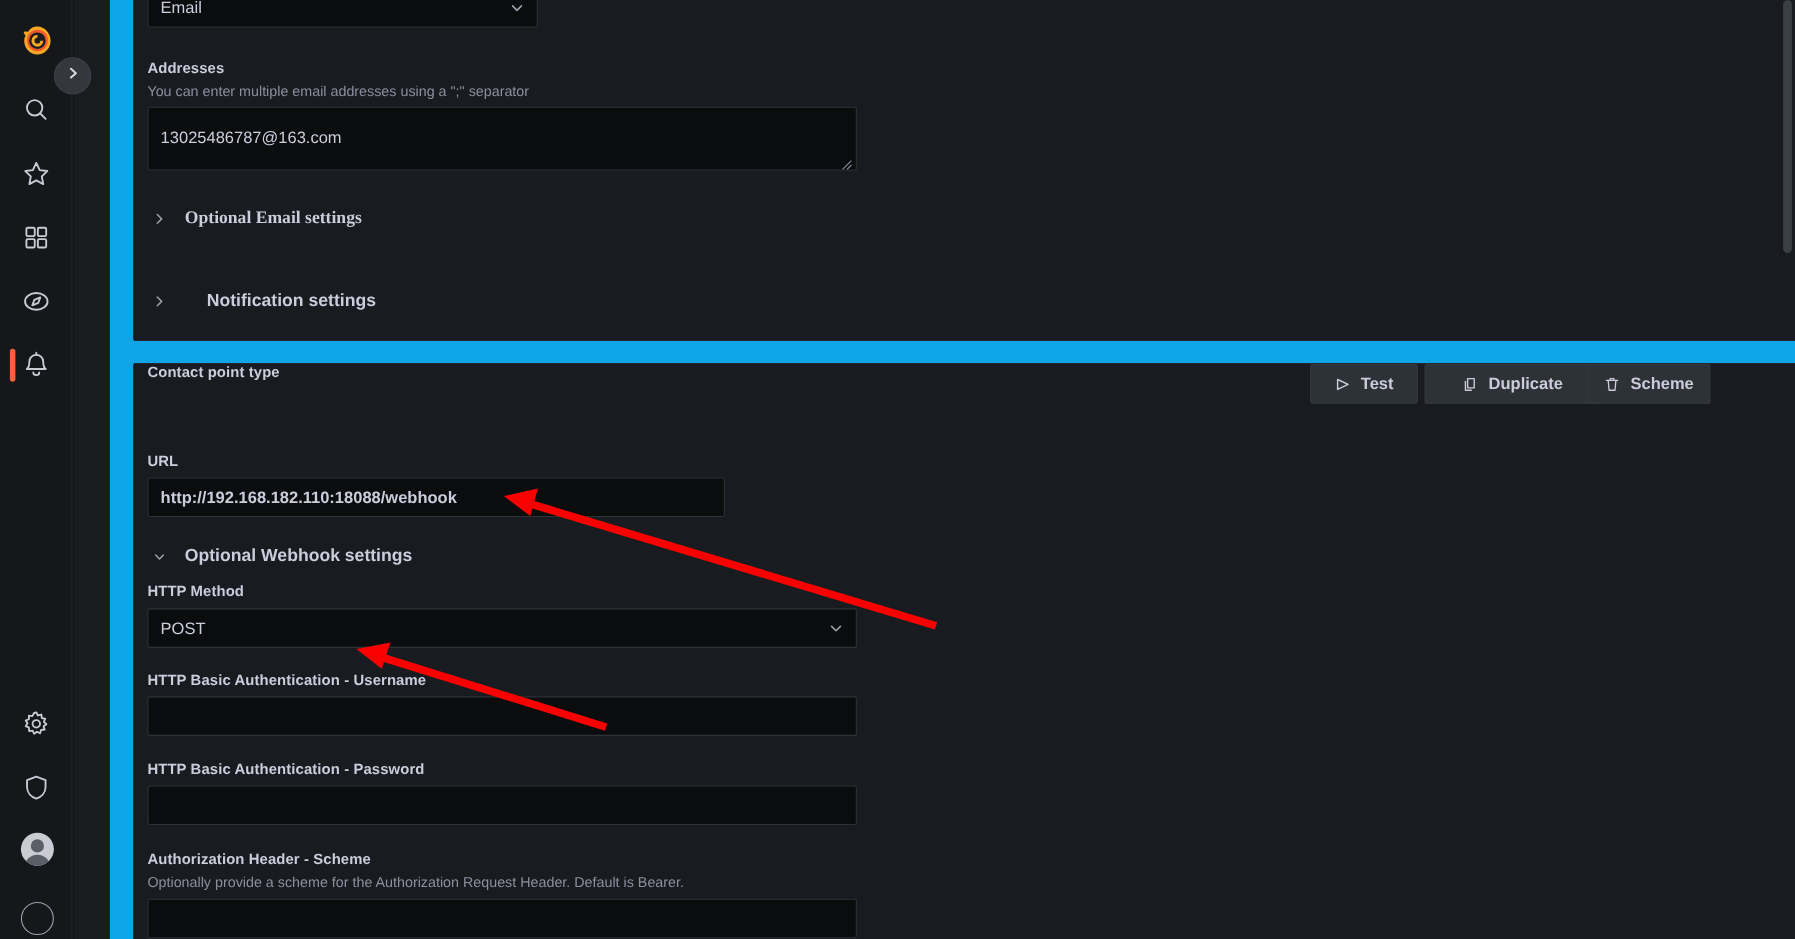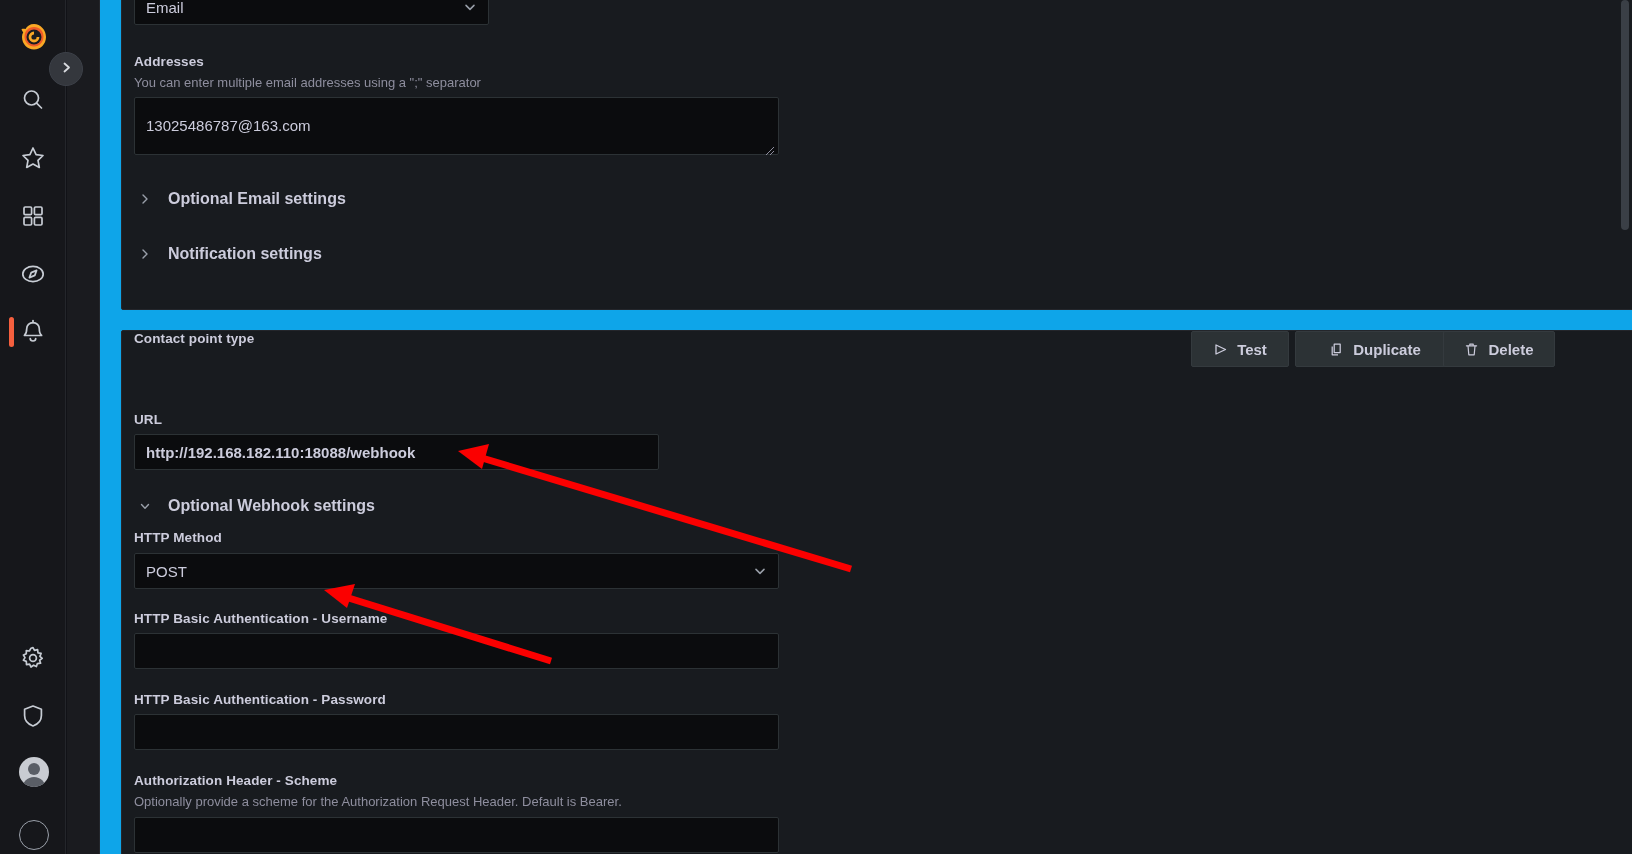--- a/index.html
+++ b/index.html
@@ -372,30 +372,30 @@
       <div class="textarea-box" style="position:absolute; left:12px; top:236px; width:645px; height:58px;">
         <span>13025486787@163.com</span>
         <span class="resize-grip">
           <svg width="10" height="10" viewBox="0 0 10 10">
             <line x1="9" y1="1" x2="1" y2="9" stroke="#8e8e9e" stroke-width="1"></line>
             <line x1="9" y1="5" x2="5" y2="9" stroke="#8e8e9e" stroke-width="1"></line>
           </svg>
         </span>
       </div>
 
-      <div class="collapse-row" style="position:absolute; left:14px; top:329px;">
+      <div class="collapse-row" style="position:absolute; left:14px; top:329px;font-family:Liberation Serif, serif;">
         <span class="collapse-chev">
           <svg width="12" height="12" viewBox="0 0 12 12">
             <polyline points="4,2 8,6 4,10" fill="none" stroke="#9aa0aa" stroke-width="1.4" stroke-linecap="round" stroke-linejoin="round"></polyline>
           </svg>
         </span>
         <span class="collapse-title">Optional Email settings</span>
       </div>
 
-      <div class="collapse-row" style="position:absolute; left:14px; top:384px;">
+      <div class="collapse-row" style="position:absolute; left:14px; top:404px;gap:20px;">
         <span class="collapse-chev">
           <svg width="12" height="12" viewBox="0 0 12 12">
             <polyline points="4,2 8,6 4,10" fill="none" stroke="#9aa0aa" stroke-width="1.4" stroke-linecap="round" stroke-linejoin="round"></polyline>
           </svg>
         </span>
         <span class="collapse-title">Notification settings</span>
       </div>
     </div>
 
     <div class="card" id="card-webhook">
@@ -420,21 +420,21 @@
       </div>
 
       <div class="action-btn" style="left:1321px; top:0px; width:112px;">
         <span>
           <svg width="15" height="15" viewBox="0 0 15 15">
             <line x1="2.4" y1="3.8" x2="12.6" y2="3.8" stroke="#ccccdc" stroke-width="1.2" stroke-linecap="round"></line>
             <path d="M4 3.8 L4.8 12.8 L10.2 12.8 L11 3.8" fill="none" stroke="#ccccdc" stroke-width="1.2" stroke-linejoin="round"></path>
             <path d="M5.8 3.8 L5.8 2.2 L9.2 2.2 L9.2 3.8" fill="none" stroke="#ccccdc" stroke-width="1.2" stroke-linejoin="round"></path>
           </svg>
         </span>
-        <span>Delete</span>
+        <span>Scheme</span>
       </div>
 
       <div style="position:absolute; left:12px; top:0px;" class="field-label">Contact point type</div>
 
 
       <div style="position:absolute; left:12px; top:81px;" class="field-label">URL</div>
 
       <div class="input-box" style="position:absolute; left:12px; top:103px; width:525px; height:36px;font-weight:bold;">
         <span>http://192.168.182.110:18088/webhook</span>
       </div>

